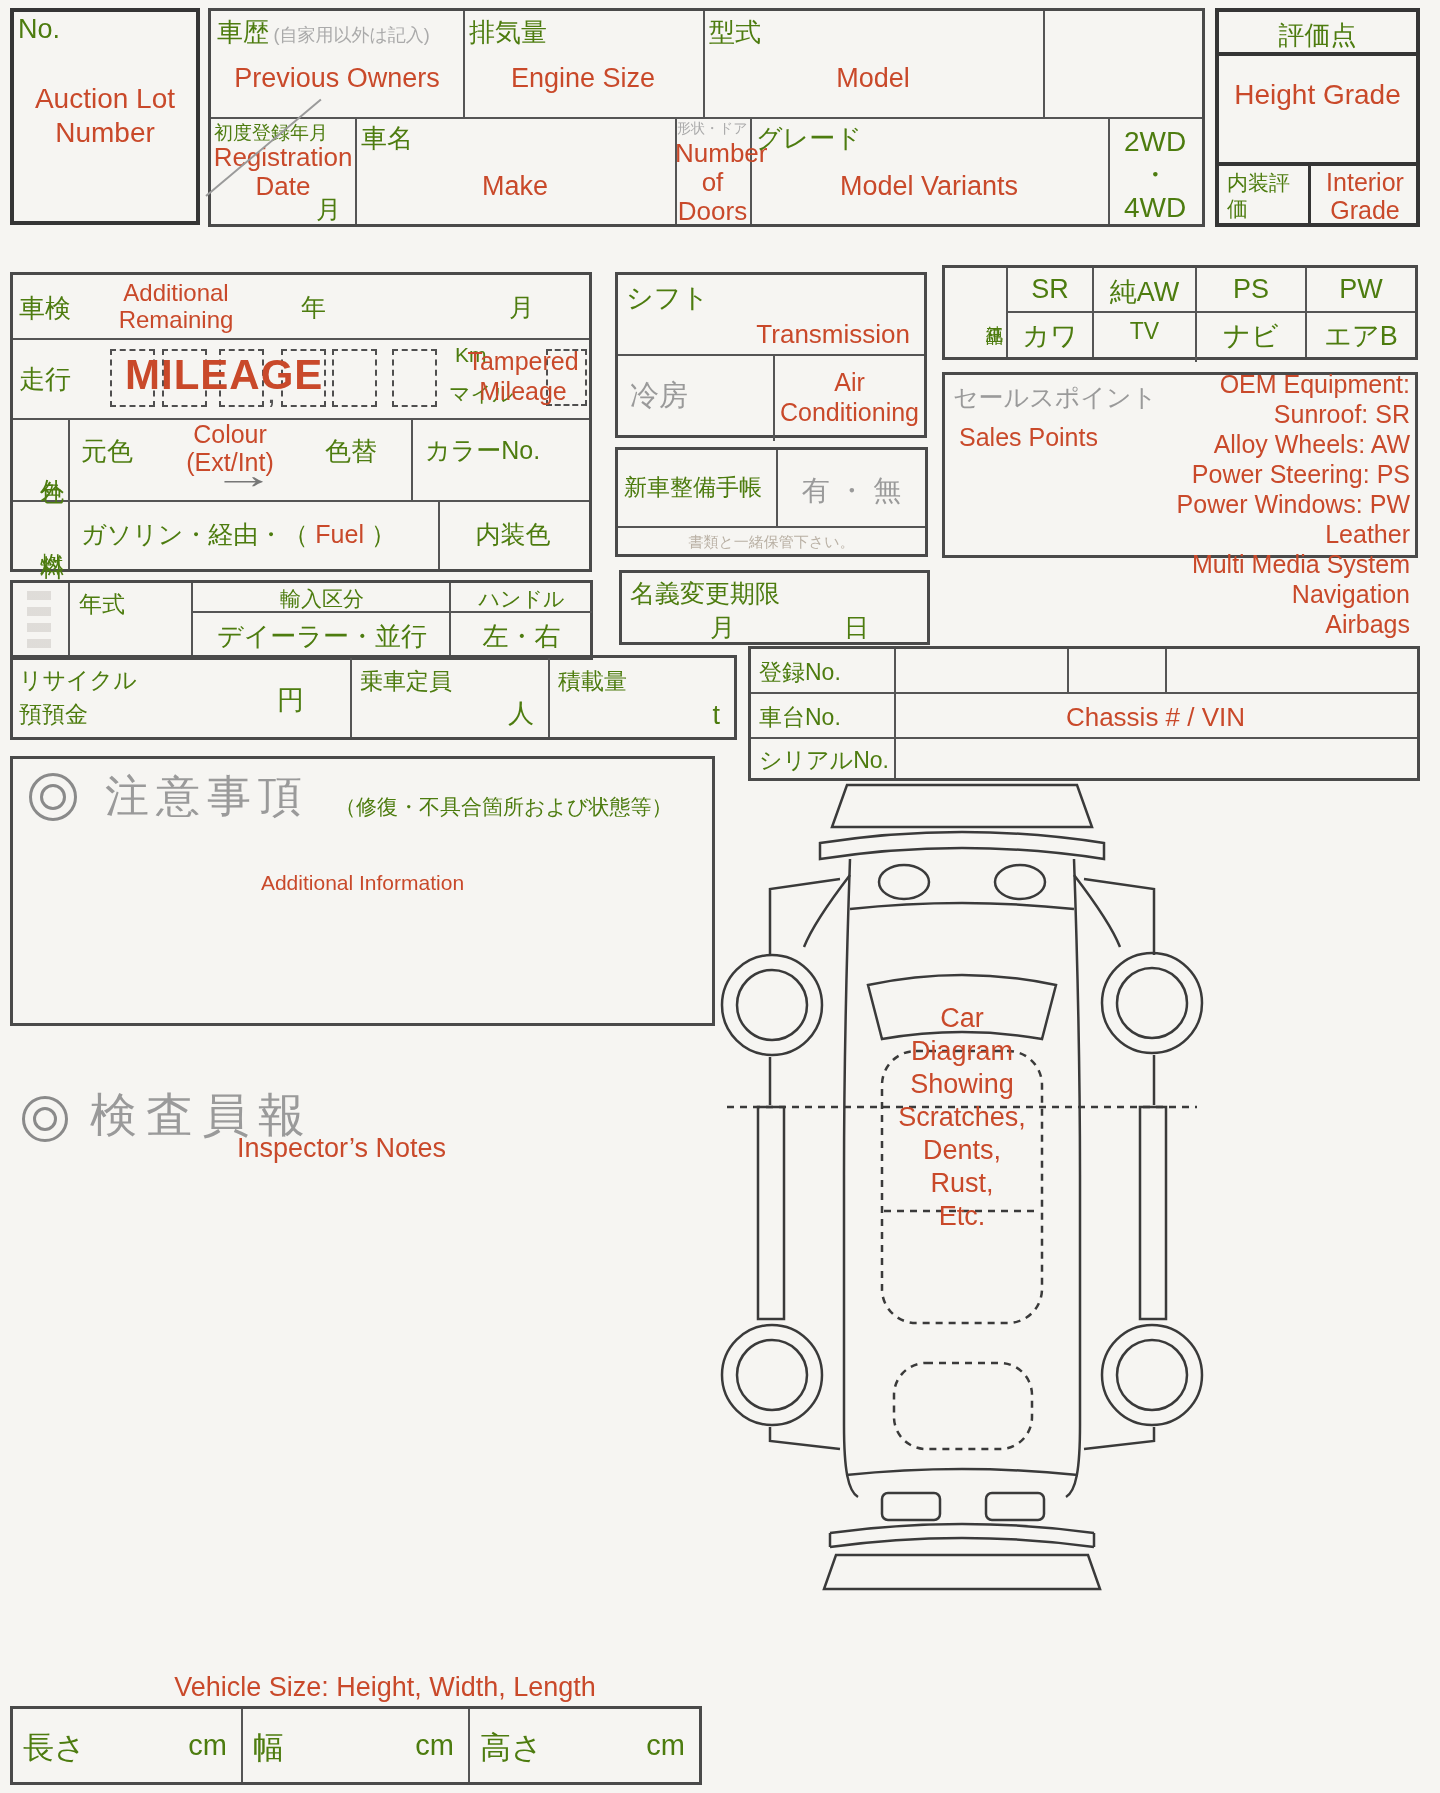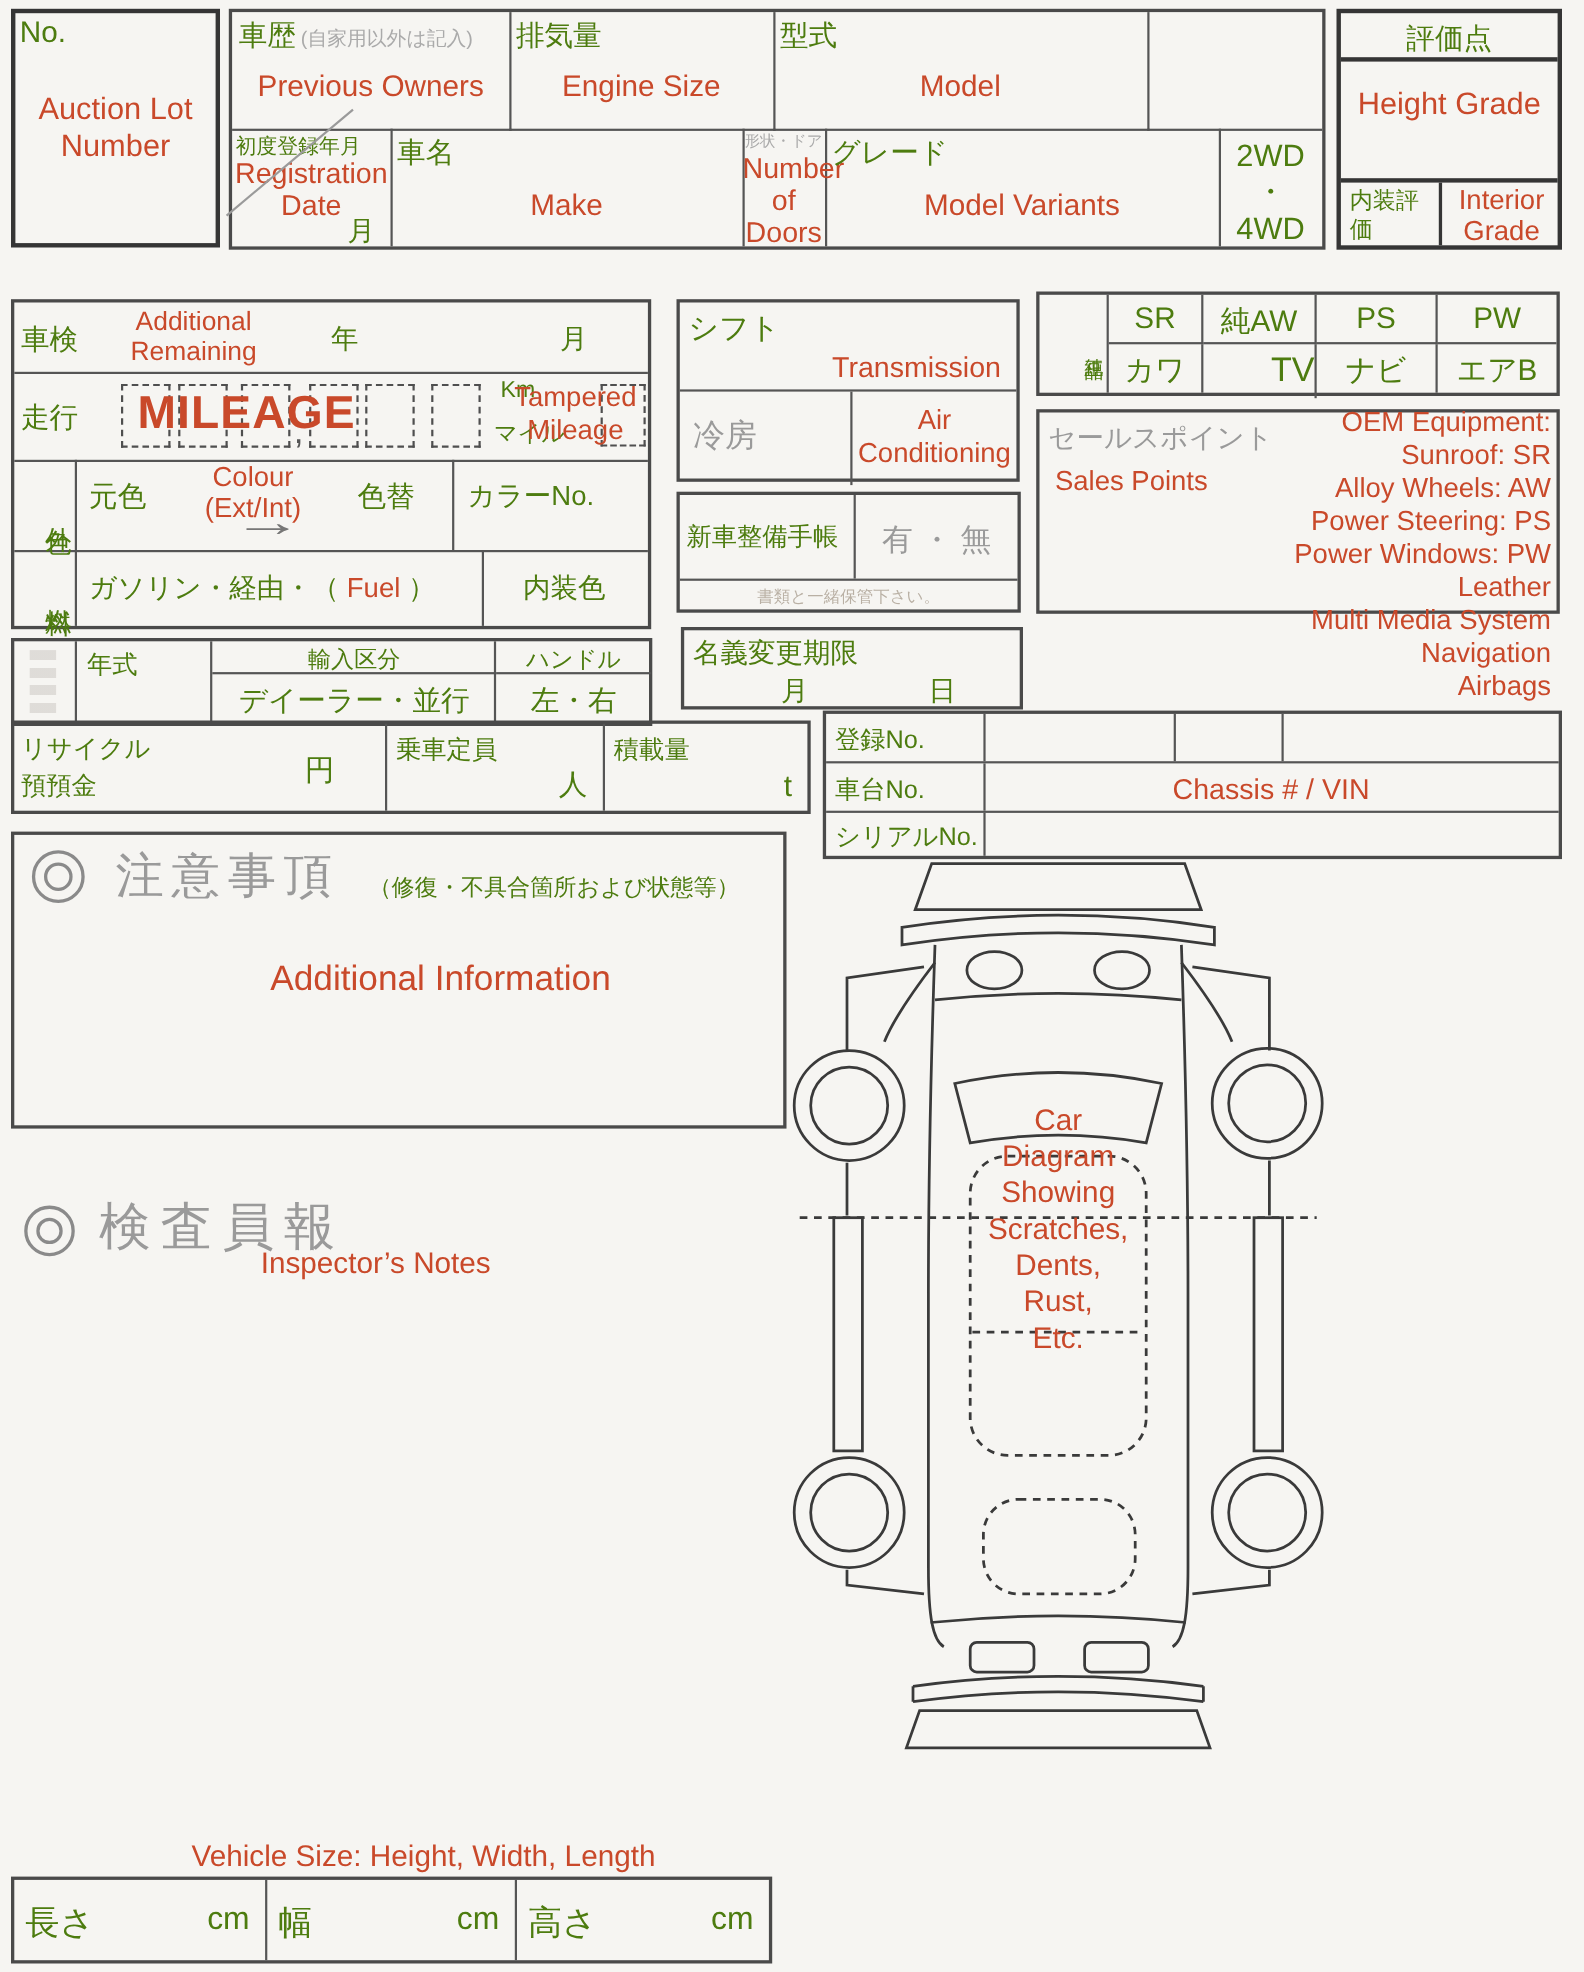--- a/index.html
+++ b/index.html
@@ -170,21 +170,21 @@
     <div class="a ctr" style="left:0;top:76px;width:100%;height:28px;border-top:2px solid #555;box-sizing:border-box;font-size:15px;color:#b9b0a4;padding-top:5px;">書類と一緒保管下さい。</div>
   </div>
 
   <div class="bx" style="left:942px;top:265px;width:476px;height:95px;">
     <div class="a jp vt" style="left:0;top:0;width:63px;height:89px;border-right:2px solid #555;box-sizing:border-box;font-size:17px;text-align:center;padding-top:4px;">純正品</div>
     <div class="a jp ctr" style="left:63px;top:0;width:86px;height:45px;border-right:2px solid #555;border-bottom:2px solid #555;box-sizing:border-box;font-size:27px;padding-top:6px;">SR</div>
     <div class="a jp ctr" style="left:149px;top:0;width:103px;height:45px;border-right:2px solid #555;border-bottom:2px solid #555;box-sizing:border-box;font-size:27px;padding-top:6px;">純AW</div>
     <div class="a jp ctr" style="left:252px;top:0;width:110px;height:45px;border-right:2px solid #555;border-bottom:2px solid #555;box-sizing:border-box;font-size:27px;padding-top:6px;">PS</div>
     <div class="a jp ctr" style="left:362px;top:0;width:108px;height:45px;border-bottom:2px solid #555;box-sizing:border-box;font-size:27px;padding-top:6px;">PW</div>
     <div class="a jp ctr" style="left:63px;top:45px;width:86px;height:44px;border-right:2px solid #555;box-sizing:border-box;font-size:27px;padding-top:5px;">カワ</div>
-    <div class="a jp ctr" style="left:149px;top:45px;width:103px;height:49px;border-right:2px solid #555;box-sizing:border-box;font-size:31px;padding-top:5px;text-align:right;">TV</div>
+    <div class="a jp ctr" style="left:149px;top:45px;width:103px;height:49px;border-right:2px solid #555;box-sizing:border-box;font-size:23px;padding-top:5px;">TV</div>
     <div class="a jp ctr" style="left:252px;top:45px;width:110px;height:44px;border-right:2px solid #555;box-sizing:border-box;font-size:27px;padding-top:5px;">ナビ</div>
     <div class="a jp ctr" style="left:362px;top:45px;width:108px;height:44px;box-sizing:border-box;font-size:27px;padding-top:5px;">エアB</div>
   </div>
 
   <div class="bx" style="left:942px;top:372px;width:476px;height:186px;">
     <span class="a" style="left:8px;top:6px;font-size:25px;color:#9a9a9a;">セールスポイント</span>
     <span class="a red" style="left:14px;top:48px;font-size:25px;">Sales Points</span>
   </div>
 
   <div class="a red" style="left:1000px;top:369px;width:410px;text-align:right;font-size:25px;line-height:30px;z-index:2;">
@@ -231,21 +231,21 @@
       <div class="a" style="left:143px;top:0;height:39px;border-left:2px solid #555;"></div>
     </div>
   </div>
 
   <div class="bx" style="left:10px;top:756px;width:705px;height:270px;">
     <div class="dbl-circle" style="left:16px;top:14px;width:42px;height:42px;">
       <div class="inner" style="width:20px;height:20px;"></div>
     </div>
     <span class="a" style="left:92px;top:8px;font-size:44px;letter-spacing:7px;color:#9a9a9a;">注意事頂</span>
     <span class="a jp" style="left:322px;top:34px;font-size:21px;">（修復・不具合箇所および状態等）</span>
-    <div class="a red ctr" style="left:0;top:112px;width:100%;font-size:32px;margin-left:38px;">Additional Information</div>
+    <div class="a red ctr" style="left:0;top:112px;width:100%;font-size:21px;">Additional Information</div>
   </div>
 
   <div class="dbl-circle" style="left:22px;top:1096px;width:40px;height:40px;">
     <div class="inner" style="width:18px;height:18px;"></div>
   </div>
   <span class="a" style="left:90px;top:1084px;font-size:47px;letter-spacing:9px;color:#9a9a9a;">検査員報</span>
   <div class="a red" style="left:237px;top:1133px;font-size:27px;">Inspector’s Notes</div>
 
   <svg class="a" style="left:672px;top:775px;" width="580" height="830" viewBox="0 0 580 830">
 

